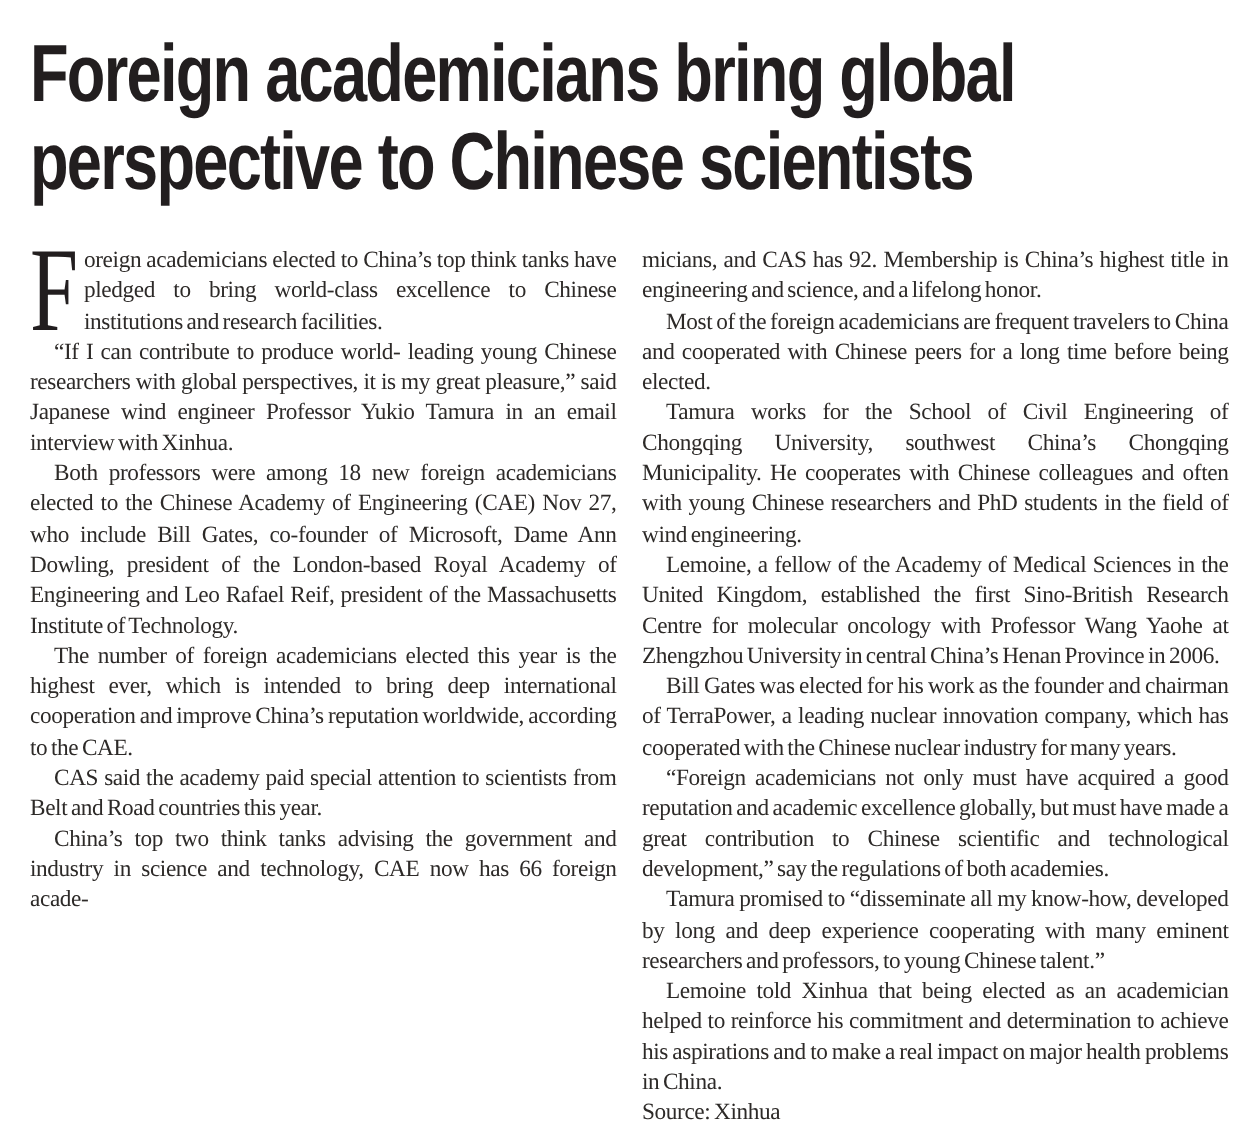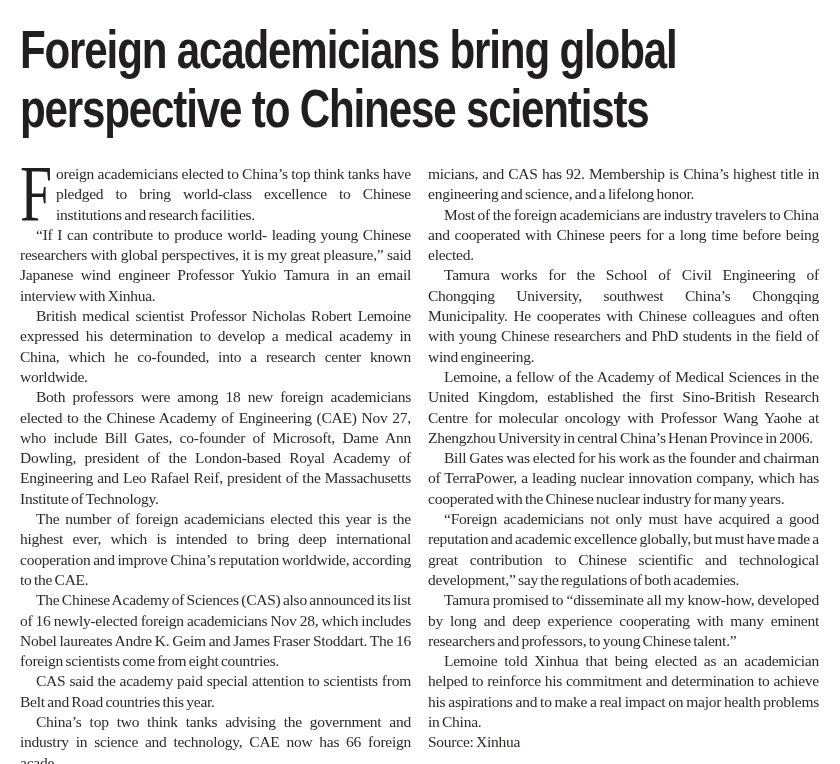--- a/index.html
+++ b/index.html
@@ -84,31 +84,29 @@
   <h1 class="headline">
     <span class="hl-line">Foreign academicians bring global</span>
     <span class="hl-line">perspective to Chinese scientists</span>
   </h1>
 
   <div class="columns">
 
     <div class="col">
       <p class="lead"><span class="dropcap">F</span><span>oreign academicians elected to China’s top think tanks have pledged to bring world-class excellence to Chinese institutions and research facilities.</span></p>
       <p>“If I can contribute to produce world- leading young Chinese researchers with global perspectives, it is my great pleasure,” said Japanese wind engineer Professor Yukio Tamura in an email interview with Xinhua.</p>
-      <p>British medical scientist Professor Nicholas Robert Lemoine expressed his determination to develop a medical academy in China, which he co-founded, into a research center known worldwide.</p>
       <p>Both professors were among 18 new foreign academicians elected to the Chinese Academy of Engineering (CAE) Nov 27, who include Bill Gates, co-founder of Microsoft, Dame Ann Dowling, president of the London-based Royal Academy of Engineering and Leo Rafael Reif, president of the Massachusetts Institute of Technology.</p>
       <p>The number of foreign academicians elected this year is the highest ever, which is intended to bring deep international cooperation and improve China’s reputation worldwide, according to the CAE.</p>
-      <p>The Chinese Academy of Sciences (CAS) also announced its list of 16 newly-elected foreign academicians Nov 28, which includes Nobel laureates Andre K. Geim and James Fraser Stoddart. The 16 foreign scientists come from eight countries.</p>
       <p>CAS said the academy paid special attention to scientists from Belt and Road countries this year.</p>
       <p>China’s top two think tanks advising the government and industry in science and technology, CAE now has 66 foreign acade-</p>
     </div>
 
     <div class="col">
       <p class="continuation">micians, and CAS has 92. Membership is China’s highest title in engineering and science, and a lifelong honor.</p>
-      <p>Most of the foreign academicians are industry travelers to China and cooperated with Chinese peers for a long time before being elected.</p>
+      <p>Most of the foreign academicians are frequent travelers to China and cooperated with Chinese peers for a long time before being elected.</p>
       <p>Tamura works for the School of Civil Engineering of Chongqing University, southwest China’s Chongqing Municipality. He cooperates with Chinese colleagues and often with young Chinese researchers and PhD students in the field of wind engineering.</p>
       <p>Lemoine, a fellow of the Academy of Medical Sciences in the United Kingdom, established the first Sino-British Research Centre for molecular oncology with Professor Wang Yaohe at Zhengzhou University in central China’s Henan Province in 2006.</p>
       <p>Bill Gates was elected for his work as the founder and chairman of TerraPower, a leading nuclear innovation company, which has cooperated with the Chinese nuclear industry for many years.</p>
       <p>“Foreign academicians not only must have acquired a good reputation and academic excellence globally, but must have made a great contribution to Chinese scientific and technological development,” say the regulations of both academies.</p>
       <p>Tamura promised to “disseminate all my know-how, developed by long and deep experience cooperating with many eminent researchers and professors, to young Chinese talent.”</p>
       <p>Lemoine told Xinhua that being elected as an academician helped to reinforce his commitment and determination to achieve his aspirations and to make a real impact on major health problems in China.</p>
       <p class="source">Source: Xinhua</p>
     </div>
 
   </div>

